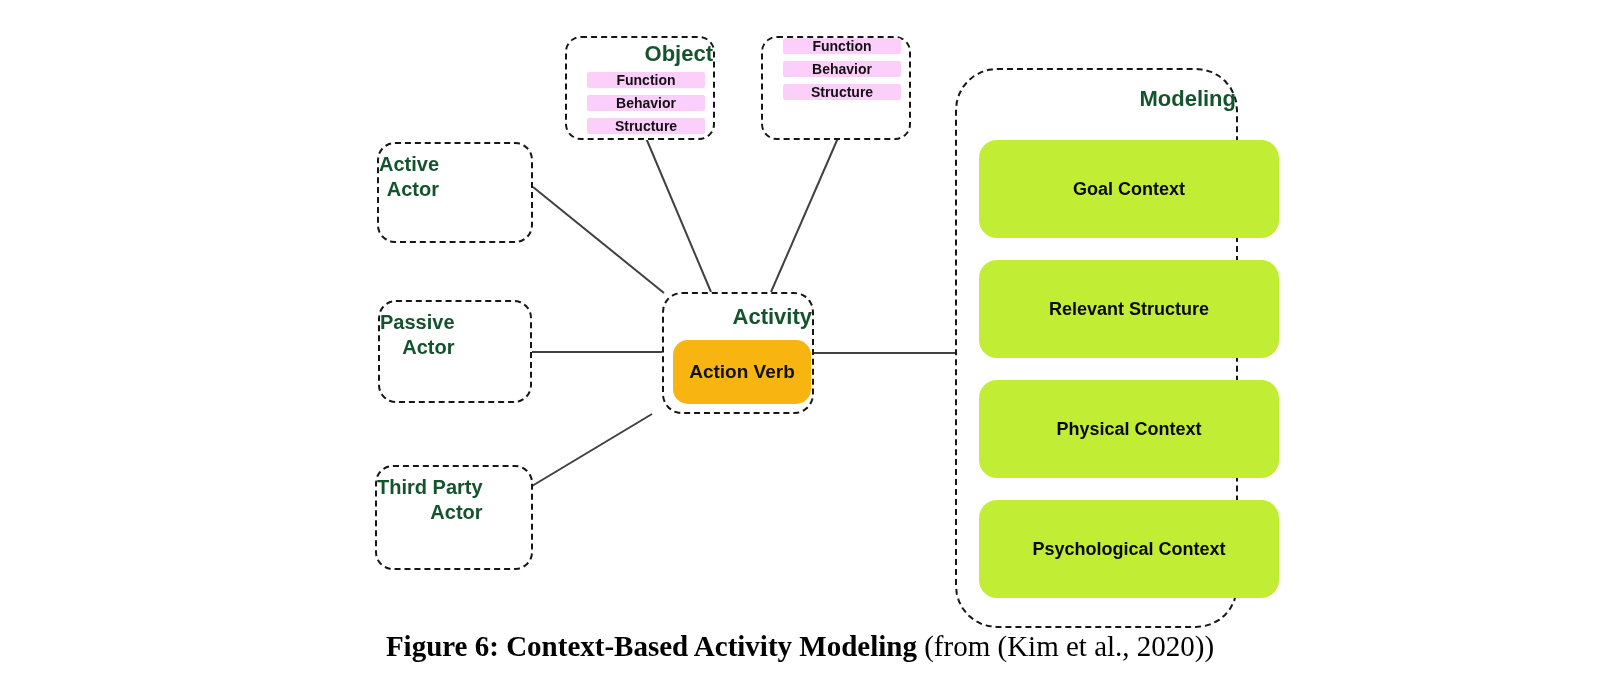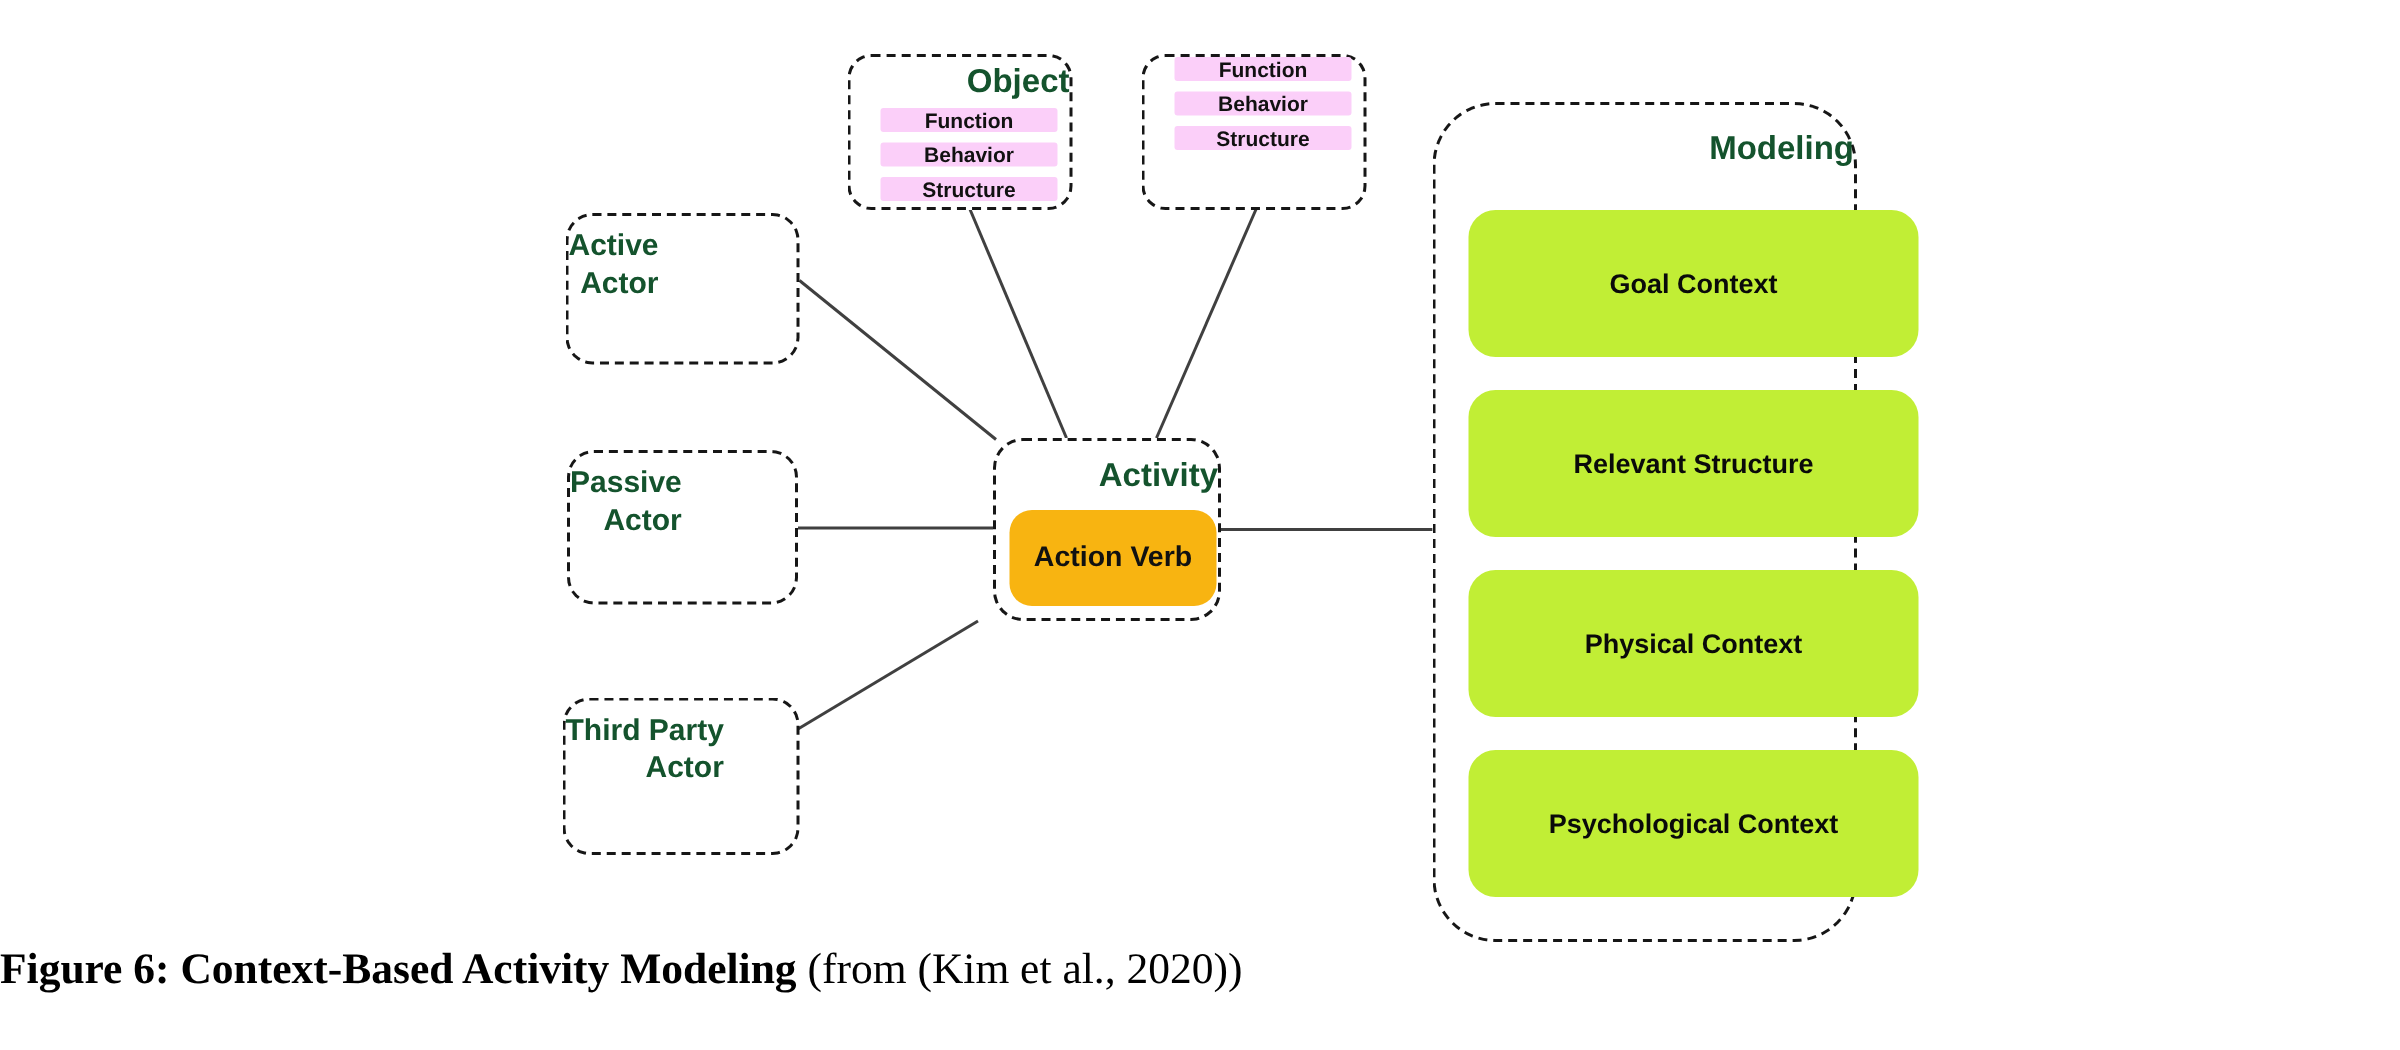--- a/index.html
+++ b/index.html
@@ -82,21 +82,21 @@
     font-size: 18px; font-weight: bold; color: #0a0a0a;
   }
   .green-0 { top: 70px; }
   .green-1 { top: 190px; }
   .green-2 { top: 310px; }
   .green-3 { top: 430px; }
   
   .caption {
     position: absolute;
     left: 0; top: 630px; width: 1600px;
-    text-align: left;
+    text-align: center;
     font-family: "Liberation Serif", serif;
     font-size: 29px;
     color: #000;
   }
   .caption .cap-bold { font-weight: bold; }
 </style>
 </head>
 <body>
 
 <div id="stage">

